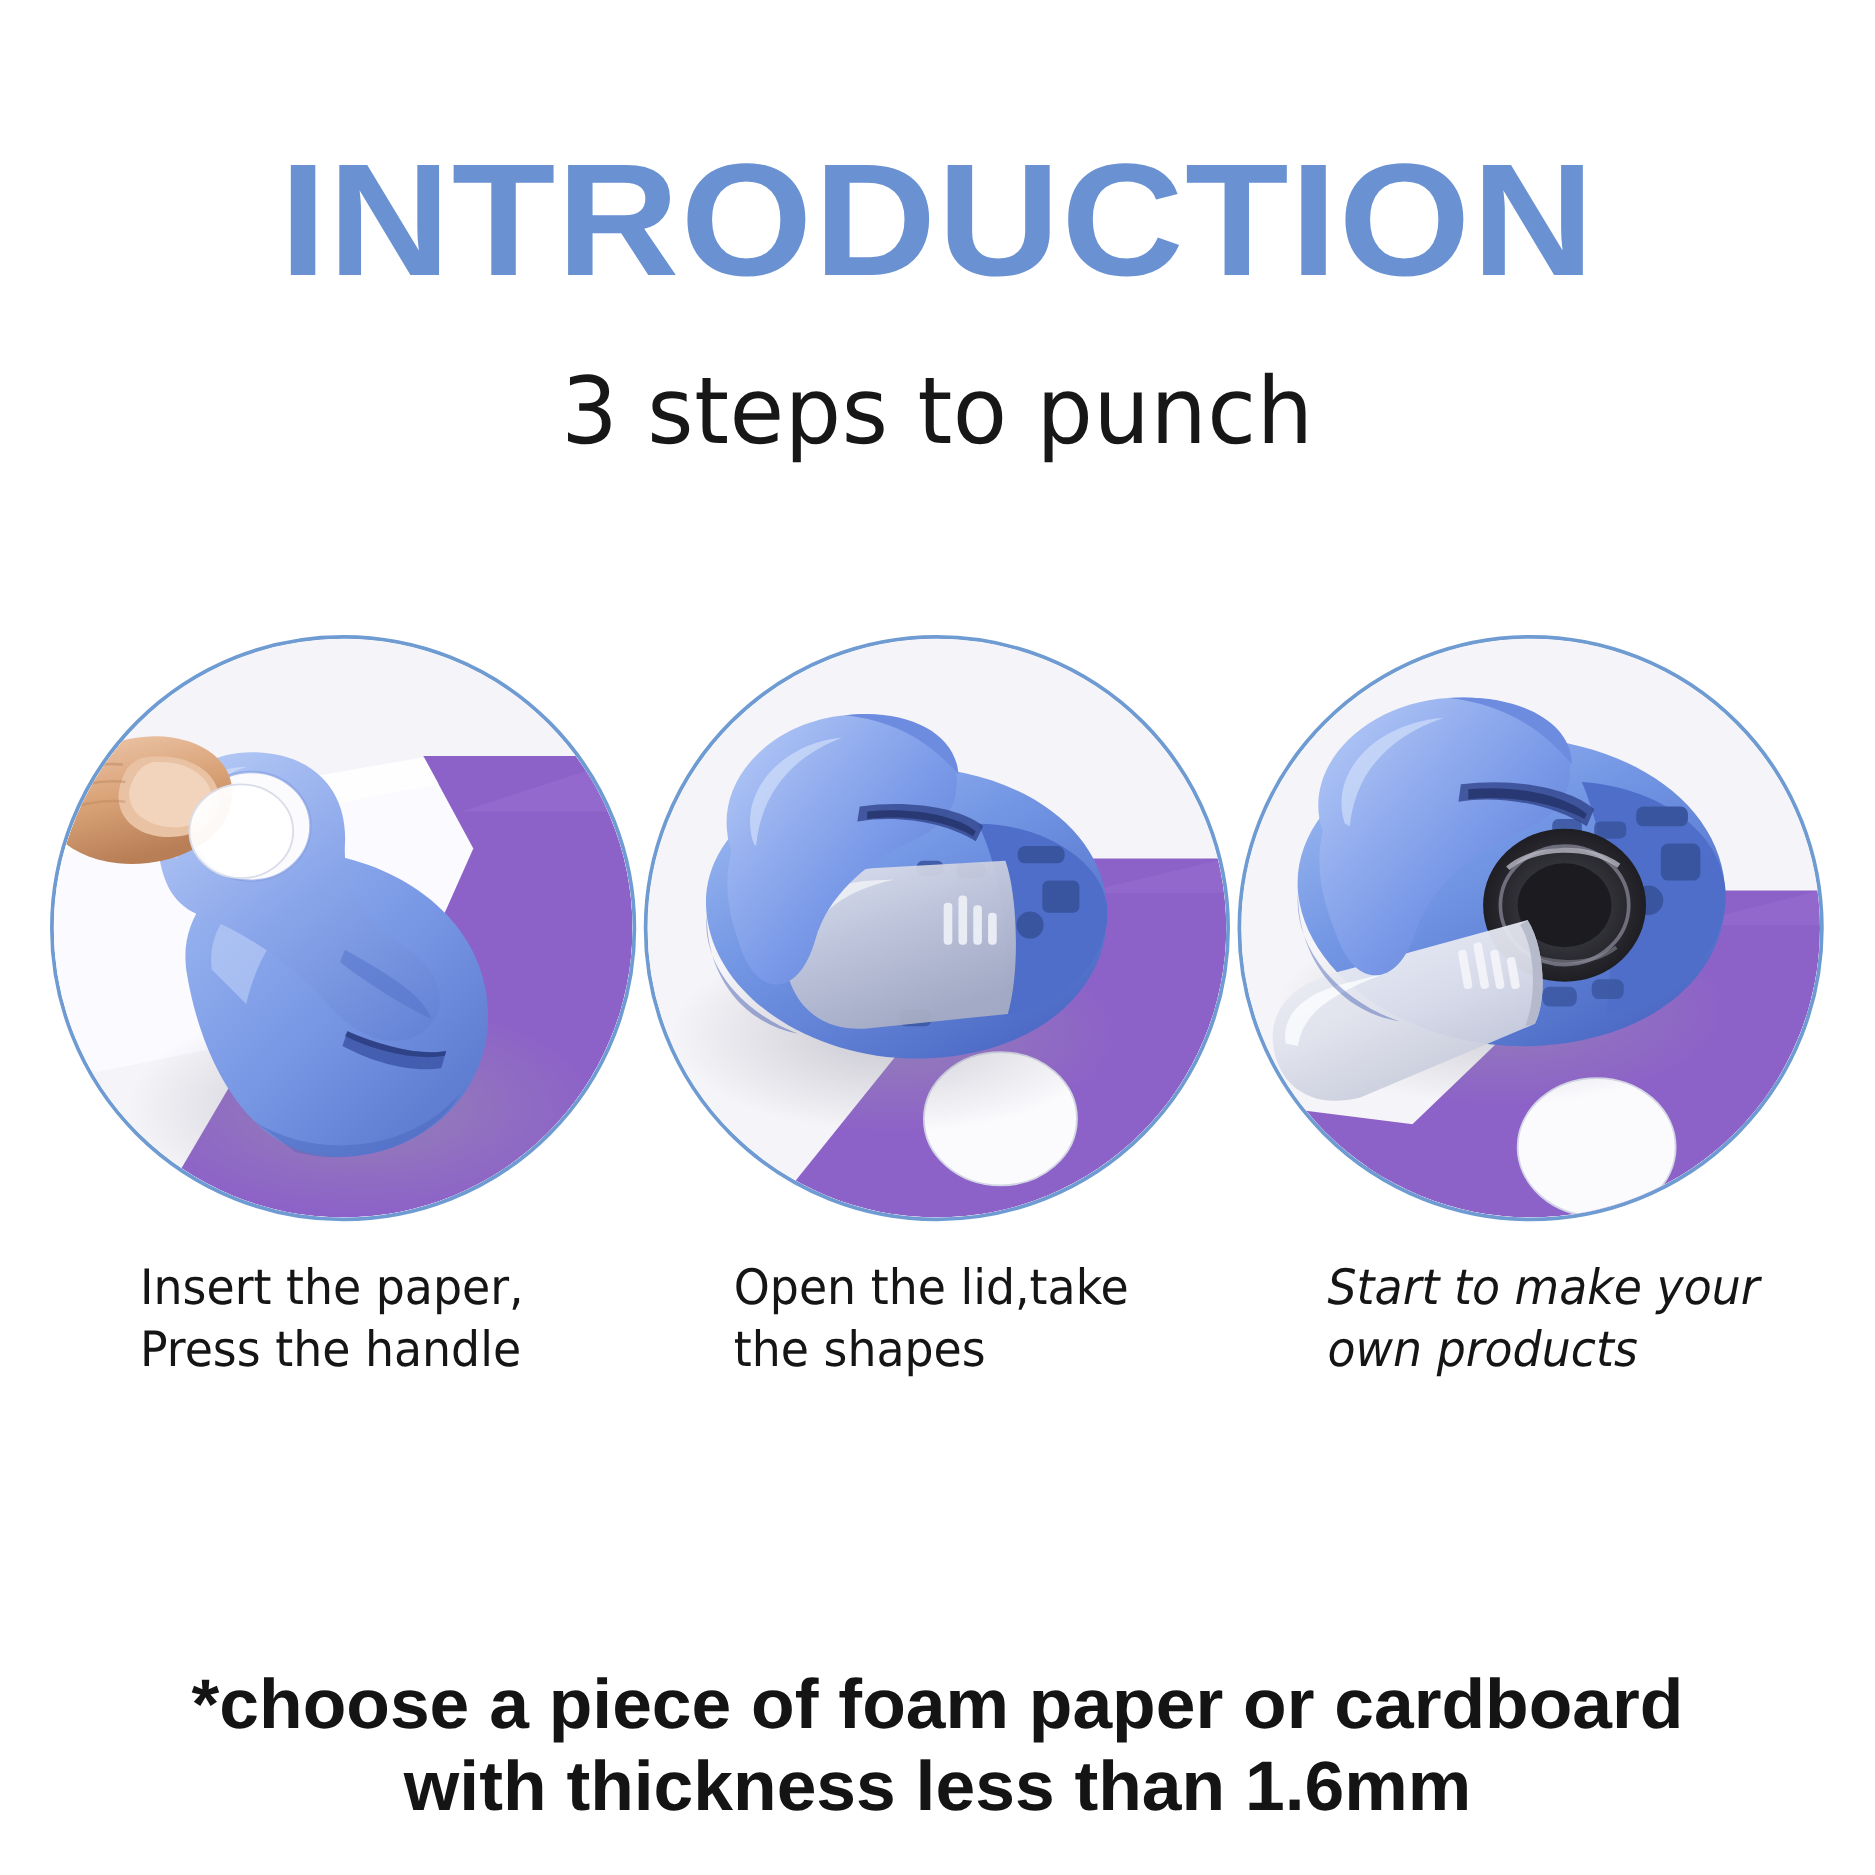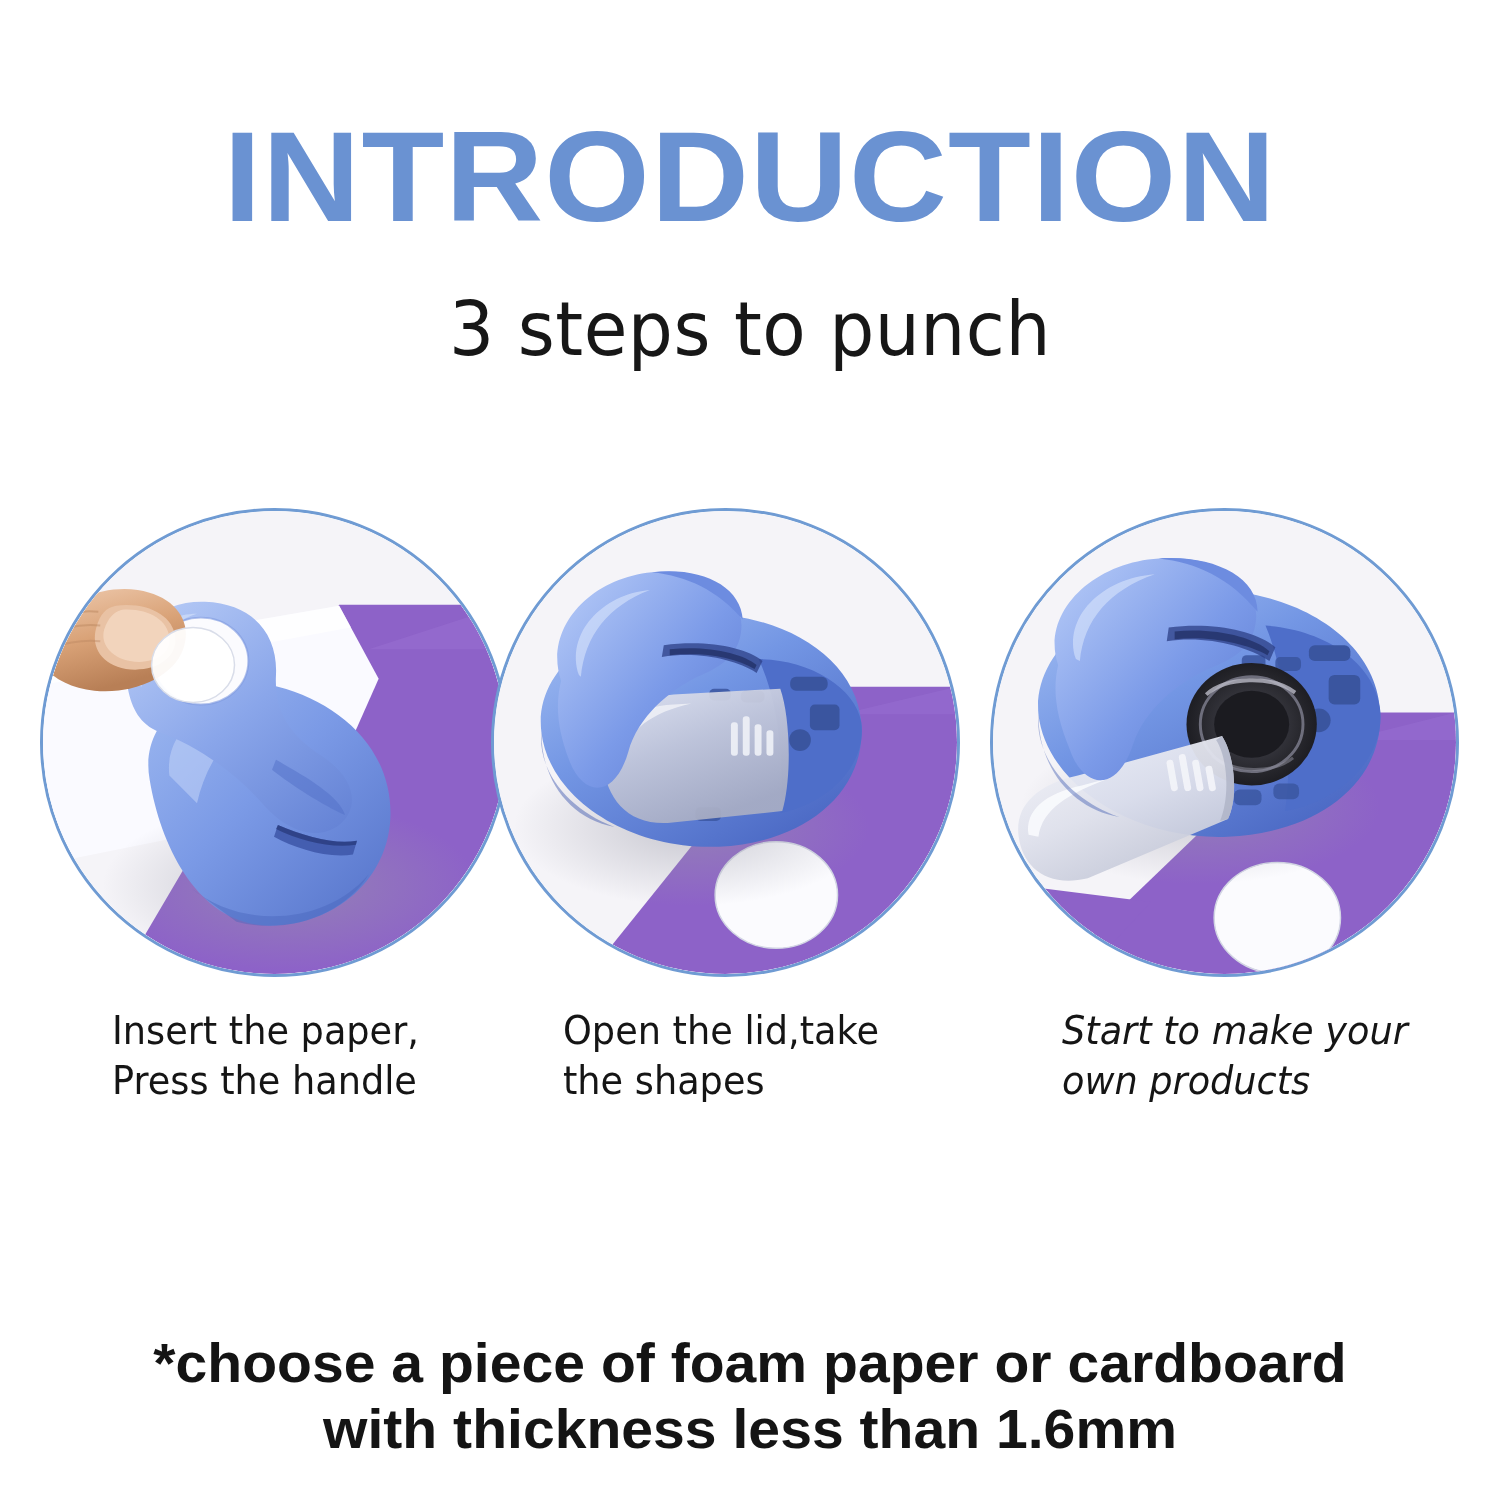--- a/index.html
+++ b/index.html
@@ -67,21 +67,21 @@
     height: 620px;
   }
 
   .step {
     position: absolute;
     top: 0;
     width: 470px;
     height: 620px;
   }
   .step-1 { left: 40px; }
-  .step-2 { left: 491px; text-decoration: underline; }
+  .step-2 { left: 515px; text-decoration: underline; }
   .step-3 { left: 990px; font-style: italic; }
 
   .photo {
     position: absolute;
     top: 0;
     left: 0;
     width: 469px;
     height: 469px;
     border-radius: 50%;
     overflow: hidden;

